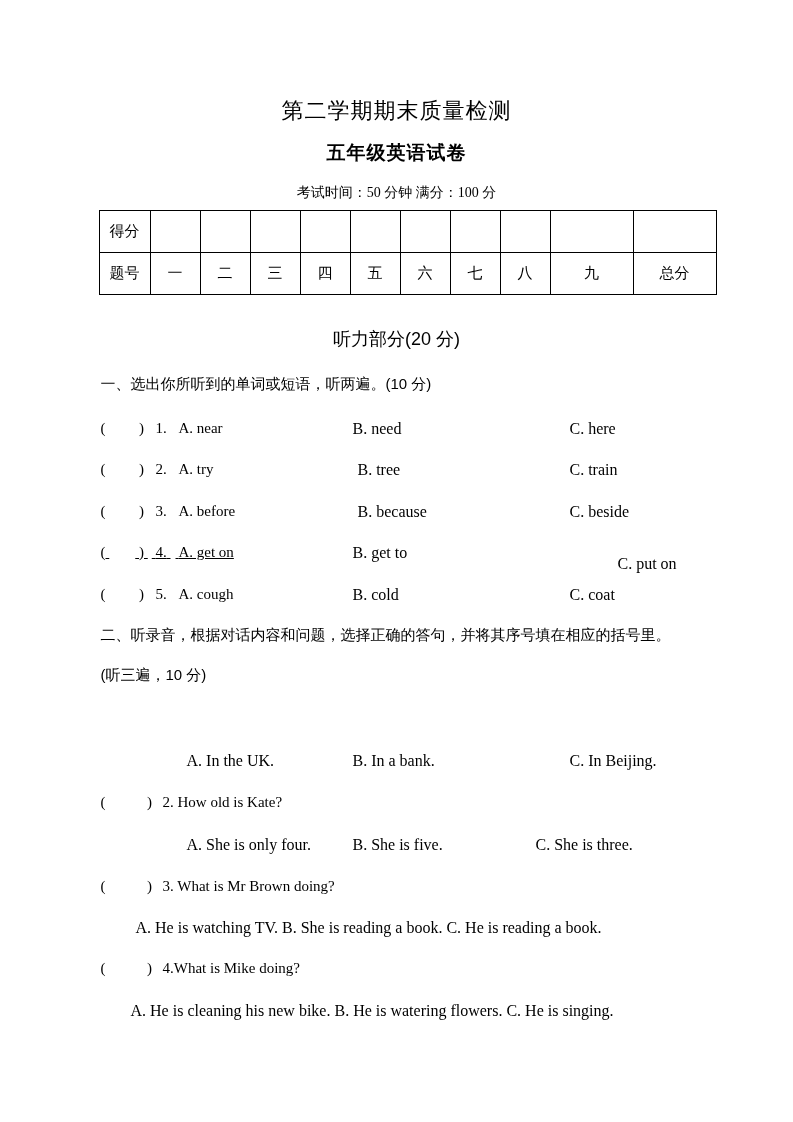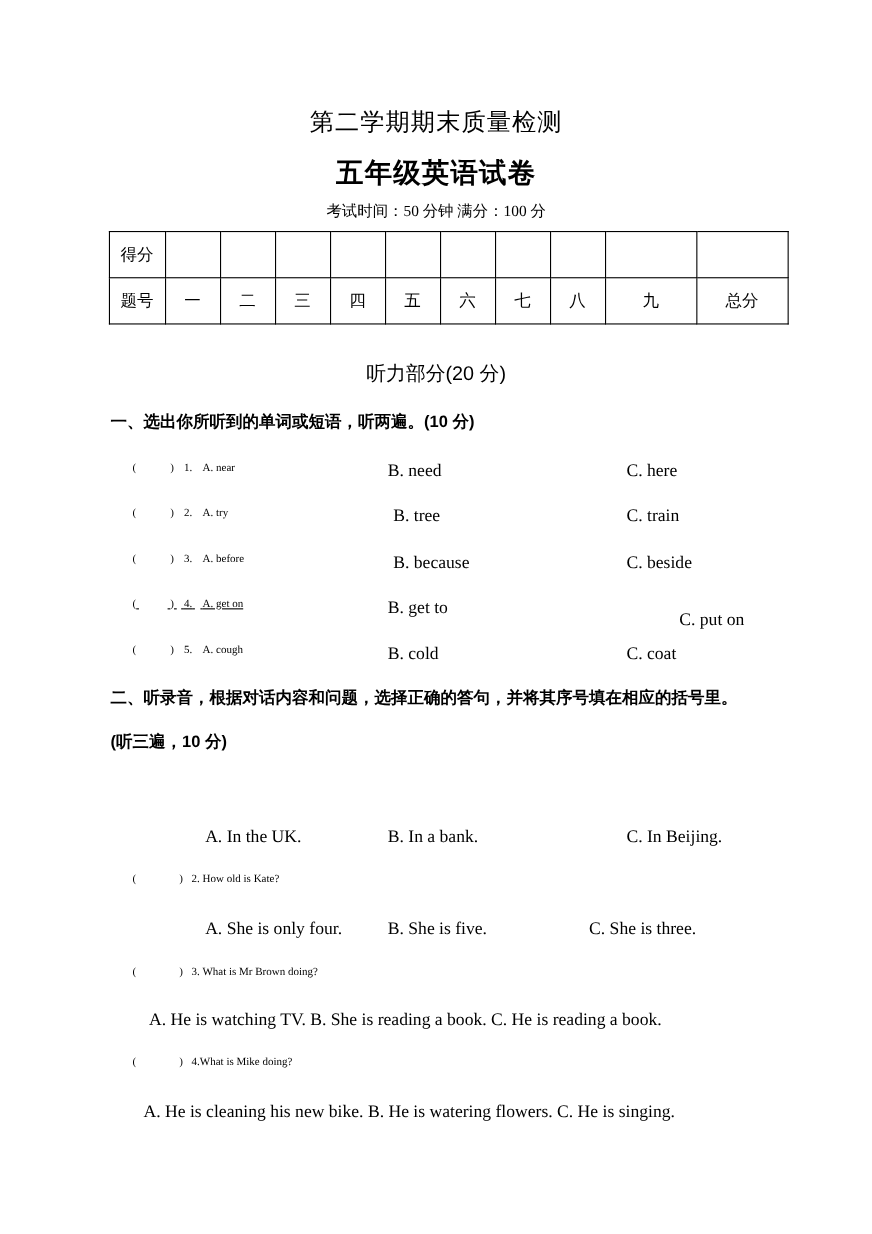--- a/index.html
+++ b/index.html
@@ -29,23 +29,23 @@
     font-size: 22px;
     letter-spacing: 1px;
     line-height: 1;
   }
   .doc-subtitle {
     position: absolute;
     left: 0;
     right: 0;
     top: 145px;
     text-align: center;
-    font-family: Liberation Sans, sans-serif;
+    font-family: Liberation Mono, monospace;
     font-weight: bold;
-    font-size: 25px;
+    font-size: 19px;
     letter-spacing: 1px;
     line-height: 1;
   }
   .exam-info {
     position: absolute;
     left: 0;
     right: 0;
     top: 186px;
     text-align: center;
     font-size: 14px;
@@ -81,35 +81,34 @@
     right: 0;
     text-align: center;
     font-size: 18px;
     font-family: "Liberation Sans", "DejaVu Sans", sans-serif;
     line-height: 1;
   }
   .section-heading {
     position: absolute;
     left: 68px;
     font-size: 15px;
-    font-weight: bold;
+    font-weight: normal;
     font-family: "Liberation Sans", "DejaVu Sans", sans-serif;
     line-height: 1.25;
     white-space: nowrap;
   }
 
   
   .q-row {
     position: absolute;
     left: 68px;
     width: 660px;
-    font-size: 10px;
-    line-height: 1;
-    white-space: nowrap;
-    margin-left: 20px;
+    font-size: 15px;
+    line-height: 1;
+    white-space: nowrap;
   }
   .q-bracket { display: inline-block; }
   .q-stem    { display: inline-block; }
 
   .opt-col {
     position: absolute;
     font-size: 16px;
     line-height: 1;
     white-space: nowrap;
   }

